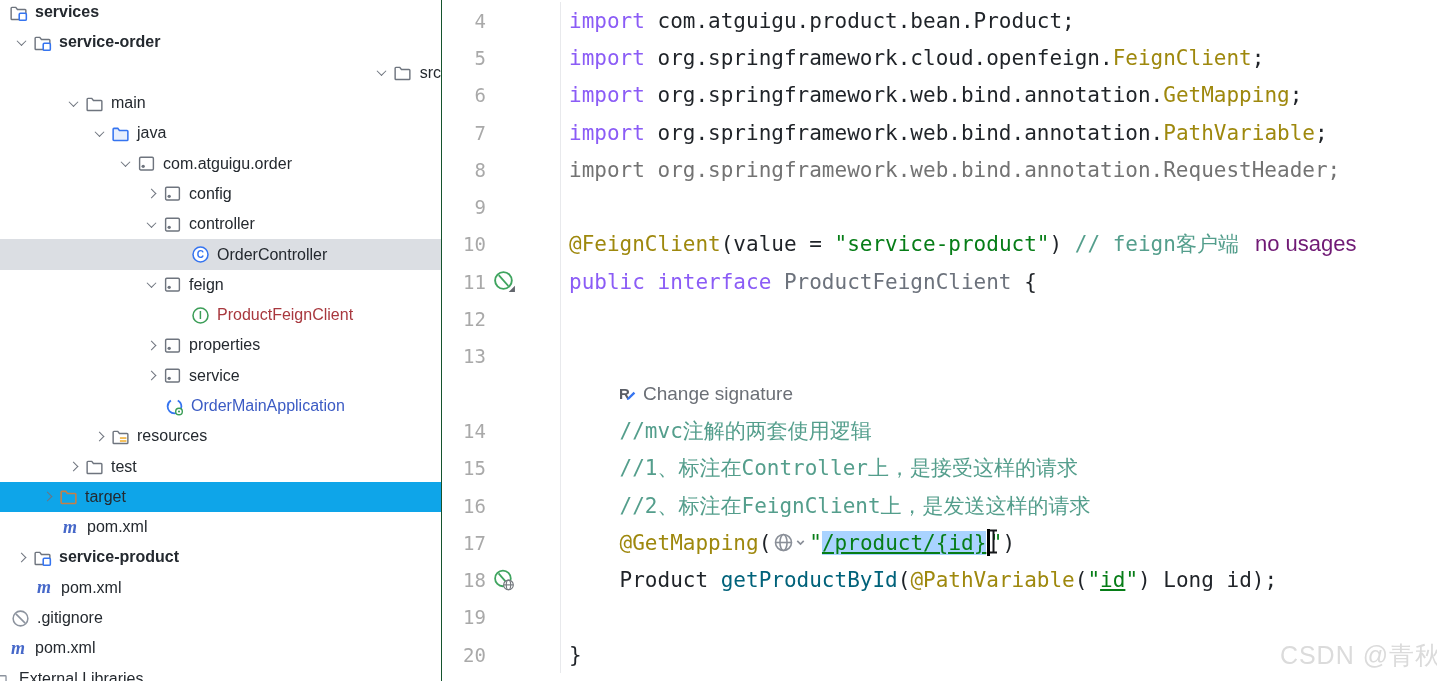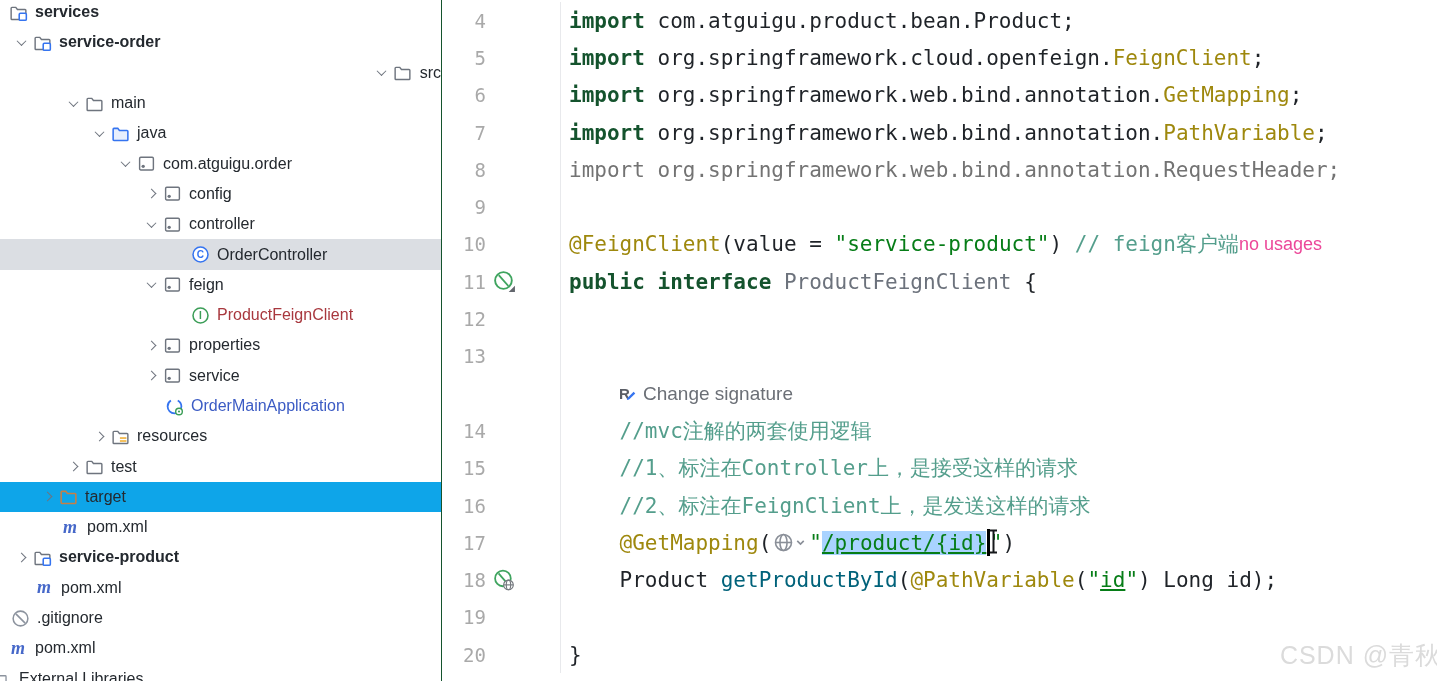--- a/index.html
+++ b/index.html
@@ -22,29 +22,29 @@
   .bold { font-weight:bold; }
   .maven-m { font-style:italic; font-weight:bold; color:#4668C9; font-size:18px; font-family:"Liberation Serif",serif; }
 
   
   #editor { flex:1 1 auto; height:100%; overflow:hidden; padding-top:2px; position:relative; }
   .code-line { height:37.3px; display:flex; align-items:center; }
   .gutter { flex:0 0 119px; height:100%; display:flex; align-items:center; border-right:1px solid #E8E9EC; }
   .lnum { flex:0 0 44px; text-align:right; font-family:"DejaVu Sans Mono",monospace; font-size:19px; color:#A9A9A9; }
   .gslot { flex:1 1 auto; display:flex; align-items:center; padding-left:7px; }
   .ltext { padding-left:8px; font-family:"DejaVu Sans Mono",monospace; font-size:21px; color:#1F2328; white-space:pre; display:flex; align-items:center; }
-  .tk-kw   { color:#14532d; font-weight:bold; }
+  .tk-kw   { color:#8b5cf6; font-weight:normal; }
   .tk-pl   { color:#1F2328; }
   .tk-ann  { color:#9E880D; }
   .tk-str  { color:#067D17; }
   .tk-cmt  { color:#549E8C; }
   .tk-gray { color:#737373; }
   .tk-meth { color:#00627A; }
   .tk-iface{ color:#6C727C; }
-  .tk-hint { font-family:"Liberation Sans",sans-serif; font-size:18px; color:#ec4899; }
+  .tk-hint { font-family:"Liberation Sans",sans-serif; font-size:22px; color:#701a75; margin-left:16px; }
   .tk-sel  { background:#A9D3FF; color:#067D17; text-decoration:underline; }
   .tk-und  { text-decoration:underline; }
   .caret { display:inline-block; width:2.5px; height:27px; background:#000; vertical-align:middle; margin:0 0 0 1px; }
   .strib { position:relative; }
   .strib svg.ibeam { position:absolute; left:-3px; top:-3px; }
   .inlay-wrap { display:flex; align-items:center; font-family:"Liberation Sans",sans-serif; font-size:19px; color:#6B6F76; }
   .inlay-wrap .txt { margin-left:6px; }
   .ric { position:relative; font-family:"Liberation Sans",sans-serif; font-size:15px; font-weight:bold; color:#5A5E66; display:inline-block; width:18px; }
   .ric svg { position:absolute; left:7px; top:5px; }
   .globe-wrap { display:inline-flex; align-items:center; margin:0 2px; }

